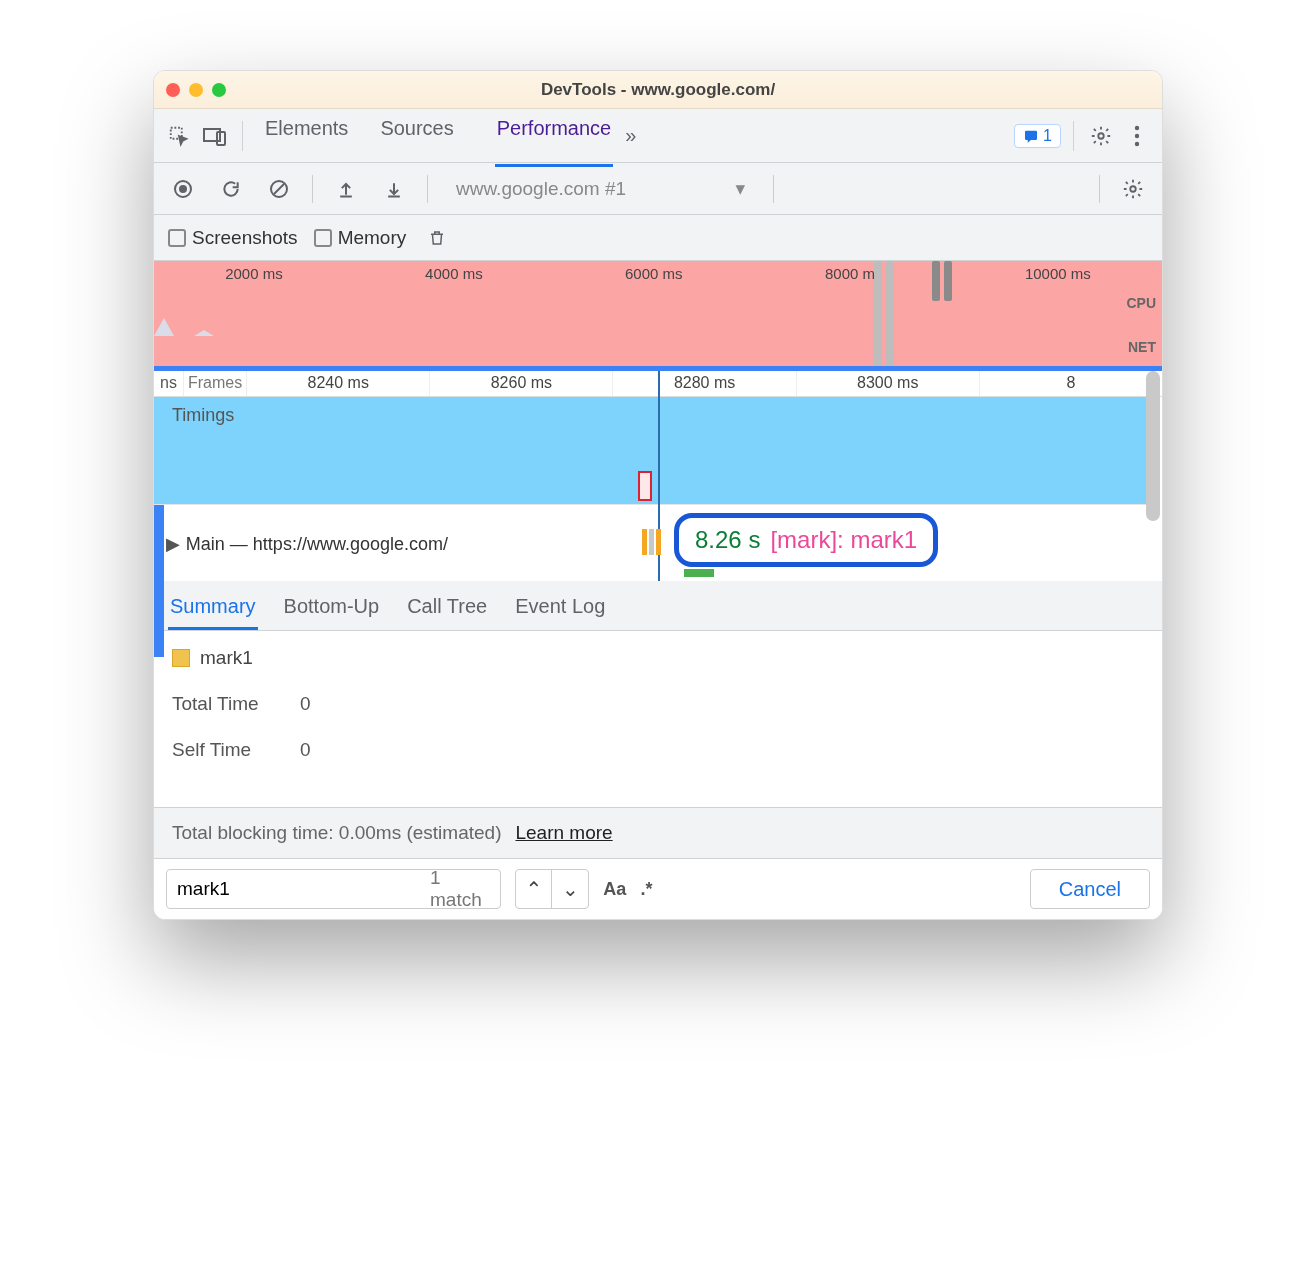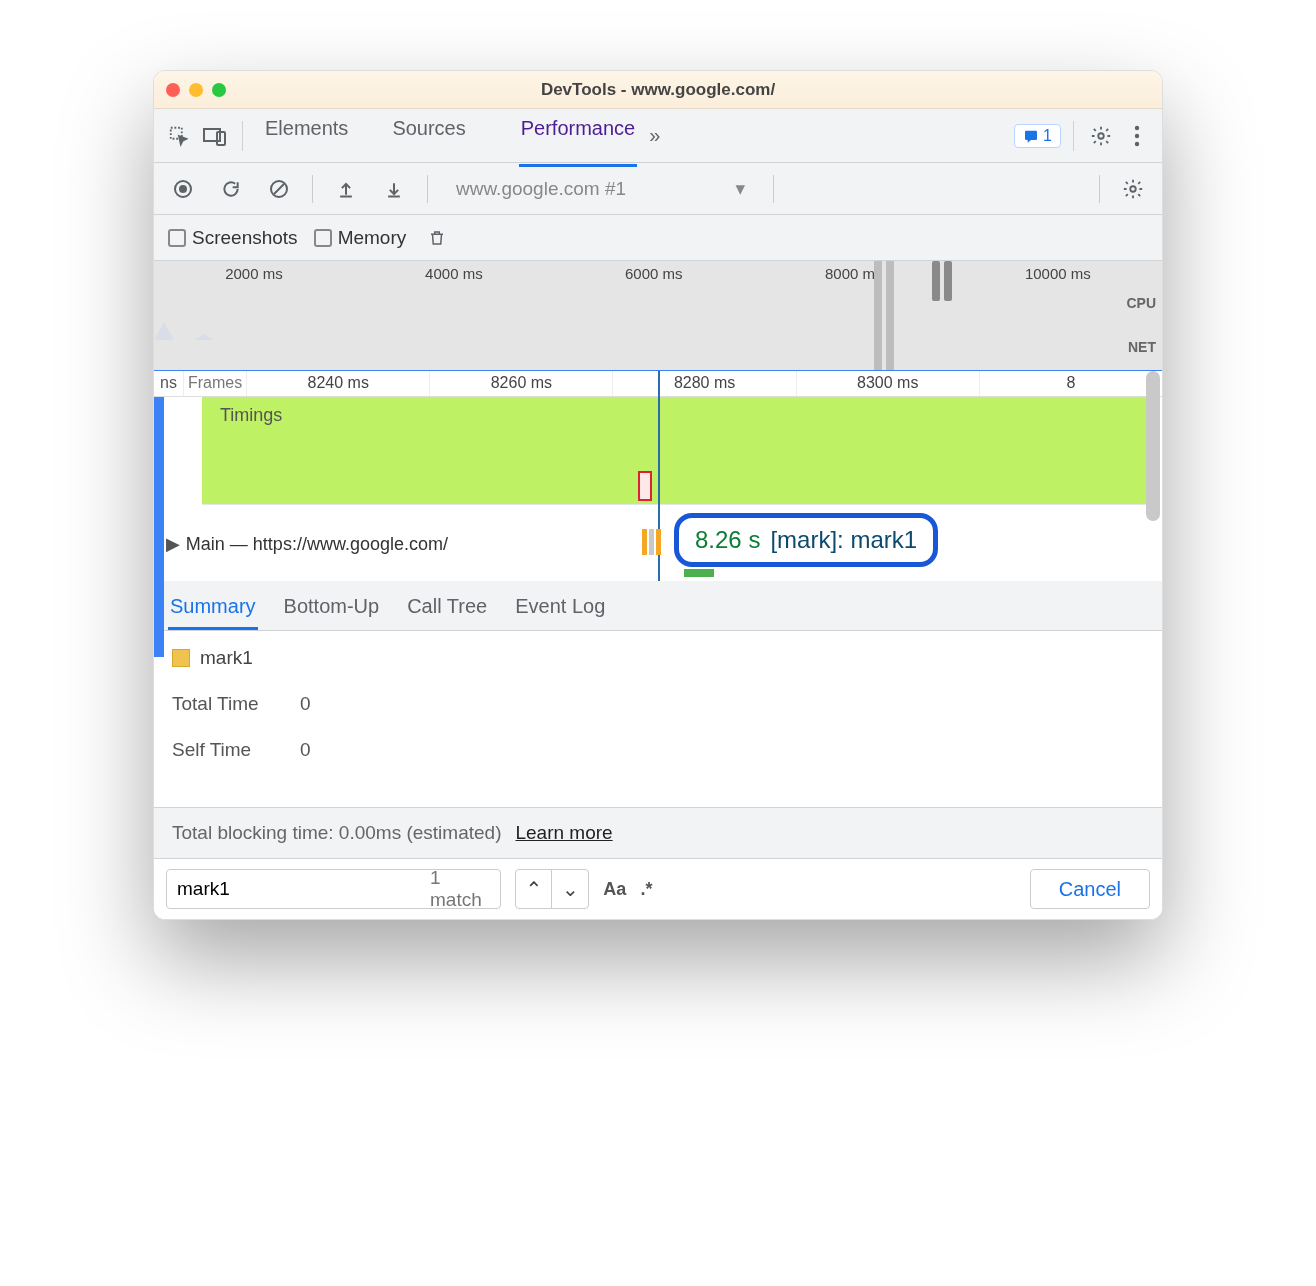--- a/index.html
+++ b/index.html
@@ -6,59 +6,59 @@
   body { background: #fff; width: 1316px; height: 1286px; display: flex; align-items: flex-start; justify-content: center; }
   .window { width: 1010px; margin-top: 70px; background: #fff; border-radius: 12px; box-shadow: 0 40px 90px rgba(0,0,0,0.35); overflow: hidden; border:1px solid #ddd; }
   .titlebar { height: 38px; background: linear-gradient(#fdf5e6,#fbeedb); display:flex; align-items:center; padding:0 12px; position:relative; border-bottom:1px solid #e2d9c8;}
   .traffic { display:flex; gap:9px; }
   .dot { width:14px; height:14px; border-radius:50%; }
   .dot.r{background:#ff5f57;} .dot.y{background:#ffbd2e;} .dot.g{background:#28c940;}
   .titlebar .title{ position:absolute; left:0; right:0; text-align:center; font-size:17px; font-weight:600; color:#444;}
   .tabbar{ height:54px; background:#f1f3f4; border-bottom:1px solid #d0d3d6; display:flex; align-items:center; padding:0 10px; gap:6px;}
   .tabbar .sep{ width:1px; height:30px; background:#d0d3d6; margin:0 6px;}
   .iconbtn{ width:30px; height:30px; display:flex; align-items:center; justify-content:center; color:#5f6368; cursor:pointer;}
-  .tabs{ display:flex; gap:40px; margin-left:8px; font-size:20px; color:#5f6368;}
+  .tabs{ display:flex; gap:28px; margin-left:8px; font-size:20px; color:#5f6368;}
   .tab{ padding:13px 2px; cursor:pointer;}
   .tab.active{ color:#4c1d95; border-bottom:3px solid #1a73e8; font-weight:500; padding-bottom:24px;margin-left:11px;}
   .chev{ font-size:20px; color:#5f6368; padding:0 6px; cursor:pointer;}
   .badge{ display:flex; align-items:center; gap:4px; border:1px solid #b8d4ff; background:#fff; border-radius:4px; padding:2px 8px; color:#1a73e8; font-size:16px; cursor:pointer;}
   .toolbar2{ height:52px; background:#f1f3f4; border-bottom:1px solid #d0d3d6; display:flex; align-items:center; padding:0 14px; gap:18px;}
   .toolbar2 .sep2{ width:1px; height:28px; background:#ccc;}
   .sessiondd{ flex:1; display:flex; align-items:center; color:#888; font-size:19px; padding:0 10px; cursor:pointer; justify-content:space-between; max-width:420px;}
   .row3{ height:46px; background:#f1f3f4; border-bottom:1px solid #d0d3d6; display:flex; align-items:center; padding:0 14px; gap:16px; font-size:19px; color:#333;}
   .chk{ width:18px; height:18px; border:2px solid #888; border-radius:3px; display:inline-block; margin-right:6px; vertical-align:-3px;}
-  .overview{ position:relative; height:110px; background:#e5e5e5; border-bottom:1px solid #3b82f6;}
+  .overview{ position:relative; height:110px; background:#fca5a5; border-bottom:5px solid #3b82f6;}
   .ovticks{ position:absolute; top:4px; left:0; right:0; display:flex; justify-content:space-around; font-size:15px; color:#444;}
   .ovlabels{ position:absolute; right:6px; top:34px; font-size:14px; font-weight:700; color:#666; text-align:right;}
   .ovlabels div{ margin-bottom:28px;}
   .ovbar{ position:absolute; top:0; bottom:0; width:8px; background:#bdbdbd;}
   .ovbar.b1{ left:720px;} .ovbar.b2{ left:732px;}
   .ovhandle{ position:absolute; left:778px; top:0; width:26px; height:40px; display:flex; gap:4px;}
   .ovhandle span{ width:8px; background:#8a8a8a; border-radius:2px;}
   .wave{ position:absolute; left:0; bottom:30px; width:200px; height:30px;}
   .tracks{ position:relative; height:210px; background:#fff; }
   .trackshdr{ position:absolute; top:0; left:0; right:0; height:26px; border-bottom:1px solid #ddd; display:flex; font-size:16px; color:#555; background:#fff;}
   .trackshdr .ms{ padding:3px 6px; background:#fff; border-right:1px solid #eee;}
   .trackshdr .frames{ padding:3px 4px; color:#777;}
   .tickrow{ display:flex; flex:1;justify-content:flex-end;}
   .tickrow span{ flex:1; border-left:1px solid #eee; padding:3px 8px; color:#444; font-size:16px; text-align:center;}
-  .timingsrow{ position:absolute; top:26px; left:0; right:16px; height:108px; background:#bef264; border-bottom:1px solid #e2e5ea;margin-left:48px;}
+  .timingsrow{ position:absolute; top:26px; left:0; right:16px; height:108px; background:#7dd3fc; border-bottom:1px solid #e2e5ea;}
   .timingsrow .lbl{ position:absolute; left:18px; top:8px; font-size:18px; color:#555;}
   .bluebar{ position:absolute; left:0; top:26px; width:10px; bottom:-76px; background:#3b82f6;}
   .tracks .scrollbar{ position:absolute; right:2px; top:0; width:14px; height:150px; background:#c9c9c9; border-radius:7px;}
   .redbox{ position:absolute; left:484px; top:100px; width:14px; height:30px; border:2px solid #d23; background:#ffe8e8;}
   .vline{ position:absolute; left:504px; top:0; bottom:0; width:2px; background:#2b6cb0;}
   .mainrow{ position:absolute; top:158px; left:12px; right:20px; height:30px; display:flex; align-items:center; font-size:18px; color:#333;}
   .mainrow .tri{ margin-right:6px; color:#555;}
   .smallbars{ position:absolute; left:488px; top:158px; display:flex; gap:2px;}
   .smallbars span{ width:5px; height:26px; display:inline-block;}
   .smallbars .o{background:#f5a623;} .smallbars .g{background:#c8c8c8;}
   .callout{ position:absolute; left:520px; top:142px; border:5px solid #1857d6; border-radius:18px; padding:8px 16px; background:#fff; font-size:24px; display:flex; gap:10px; align-items:center;}
   .callout .t{ color:#0a7d34; font-weight:500;}
-  .callout .m{ color:#0c4a6e;}
+  .callout .m{ color:#ec4899;}
   .greenchip{ position:absolute; left:530px; top:198px; width:30px; height:8px; background:#4caf50;}
   .tabs2{ height:50px; background:#f1f3f4; border-bottom:1px solid #d0d3d6; display:flex; align-items:flex-end; gap:24px; padding:0 14px; font-size:20px; color:#5f6368;}
   .tabs2 .t2{ padding:12px 2px; cursor:pointer;}
   .tabs2 .t2.active{ color:#1a73e8; border-bottom:3px solid #1a73e8; padding-bottom:9px;}
   .summary{ padding:16px 18px 22px; font-size:19px; color:#444;}
   .summary .name{ display:flex; align-items:center; gap:10px; margin-bottom:22px;}
   .swatch{ width:18px; height:18px; background:#f0c34e; border:1px solid #d9a82b;}
   .kv{ display:flex; gap:18px; margin:24px 0; color:#555;}
   .kv .k{ min-width:110px;}
   .blocking{ background:#f1f3f4; border-top:1px solid #d0d3d6; padding:14px 18px; font-size:19px; color:#666; display:flex; gap:14px; align-items:center; border-bottom:1px solid #d0d3d6;}

